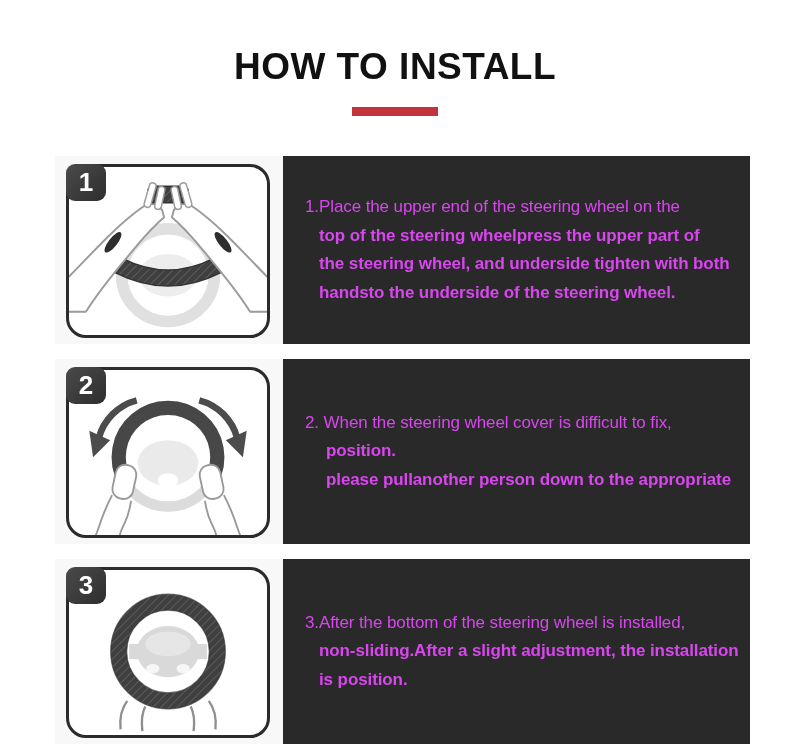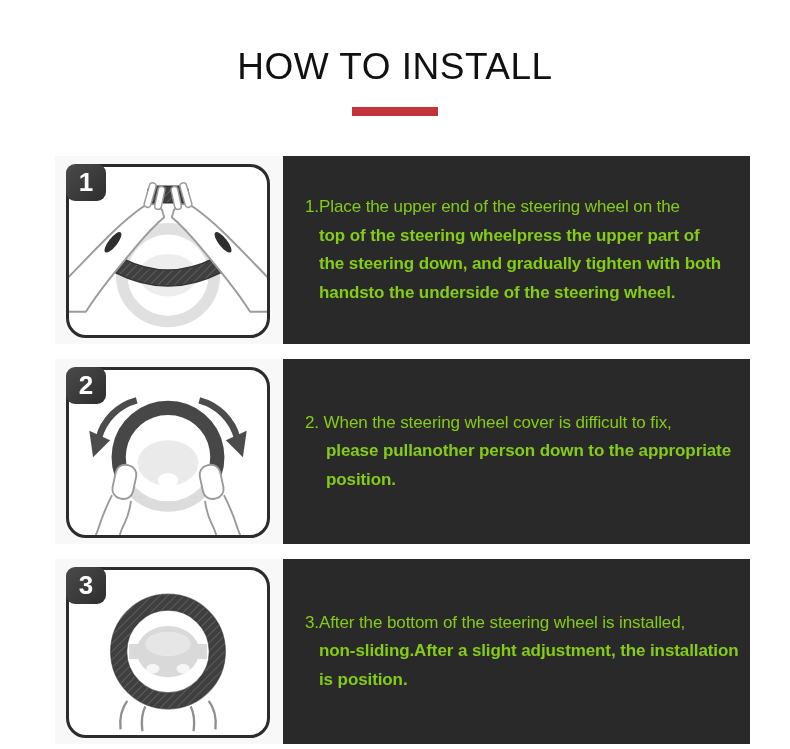--- a/index.html
+++ b/index.html
@@ -2,21 +2,21 @@
 <html><head>
 <meta charset="utf-8">
 <style>
   html,body{margin:0;padding:0;}
   body{
     width:790px;height:749px;background:#ffffff;overflow:hidden;
     font-family:"Liberation Sans", sans-serif;
   }
   .page-title{
     margin:46px 0 0;text-align:center;
-    font-size:37px;font-weight:normal;letter-spacing:.5px;color:#111;
+    font-size:37px;font-weight:bold;letter-spacing:.5px;color:#111;
   }
   .divider{
     width:86px;height:9px;margin:19px auto 0;background:#c2333b;
   }
   .rows{margin-top:40px;}
   .row{display:flex;height:188px;margin:0 40px 15px 55px;}
   .row.r2,.row.r3{height:185px;}
   .row.r3{margin-bottom:0;}
 
   .figure-cell{flex:0 0 228px;width:228px;background:#f8f8f8;position:relative;}
@@ -25,21 +25,21 @@
     background:#fff;border:3px solid #2b2b2b;border-radius:20px;overflow:hidden;
   }
   .figure-box svg{width:100%;height:100%;display:block;}
   .badge{
     position:absolute;left:11px;top:8px;width:40px;height:37px;z-index:2;
     background:linear-gradient(135deg,#4a4a4a,#2e2e2e);
     border-radius:9px;color:#fff;font-size:26px;font-weight:bold;
     display:flex;align-items:center;justify-content:center;
   }
   .text-panel{
-    flex:1;background:#292929;color:#84cc16;overflow:hidden;
+    flex:1;background:#292929;color:#d946ef;overflow:hidden;
     display:flex;flex-direction:column;justify-content:center;
     padding:0 6px 0 22px;font-size:17px;line-height:28.5px;letter-spacing:-.1px;
   }
   .line{white-space:nowrap;}
   .line + .line{padding-left:14px;font-weight:bold;}
   .row.r2 .line + .line{padding-left:21px;}
 </style>
 </head>
 <body>
 
@@ -80,21 +80,21 @@
             <rect x="79" y="16" width="7" height="26" rx="3.5" transform="rotate(16 82 29)" fill="#ffffff" stroke="#9b9b9b" stroke-width="1.5"></rect>
             <rect x="89" y="20" width="7" height="24" rx="3.5" transform="rotate(12 92 32)" fill="#ffffff" stroke="#9b9b9b" stroke-width="1.5"></rect>
             <rect x="116" y="16" width="7" height="26" rx="3.5" transform="rotate(-16 120 29)" fill="#ffffff" stroke="#9b9b9b" stroke-width="1.5"></rect>
             <rect x="106" y="20" width="7" height="24" rx="3.5" transform="rotate(-12 110 32)" fill="#ffffff" stroke="#9b9b9b" stroke-width="1.5"></rect>
           </svg>
         </div>
       </div>
       <div class="text-panel">
         <div class="line">1.Place the upper end of the steering wheel on the</div>
         <div class="line">top of the steering wheelpress the upper part of</div>
-        <div class="line">the steering down, and gradually tighten with both</div>
+        <div class="line">the steering wheel, and underside tighten with both</div>
         <div class="line">handsto the underside of the steering wheel.</div>
       </div>
     </div>
 
     <div class="row r2">
       <div class="figure-cell">
         <div class="badge">2</div>
         <div class="figure-box">
           <svg viewBox="0 0 202 174">
 
@@ -114,22 +114,22 @@
 
             <path d="M42,132 q-8,16 -12,28 t-6,16" fill="none" stroke="#9a9a9a" stroke-width="2"></path>
             <path d="M62,138 q-2,14 -7,24 t-5,14" fill="none" stroke="#9a9a9a" stroke-width="2"></path>
             <path d="M160,132 q8,16 12,28 t6,16" fill="none" stroke="#9a9a9a" stroke-width="2"></path>
             <path d="M140,138 q2,14 7,24 t5,14" fill="none" stroke="#9a9a9a" stroke-width="2"></path>
           </svg>
         </div>
       </div>
       <div class="text-panel">
         <div class="line">2. When the steering wheel cover is difficult to fix,</div>
+        <div class="line">position.</div>
         <div class="line">please pullanother person down to the appropriate</div>
-        <div class="line">position.</div>
       </div>
     </div>
 
     <div class="row r3">
       <div class="figure-cell">
         <div class="badge">3</div>
         <div class="figure-box">
           <svg viewBox="0 0 202 174">
             <defs>
               <pattern id="cf3" patternUnits="userSpaceOnUse" width="6" height="6" patternTransform="rotate(45)">

